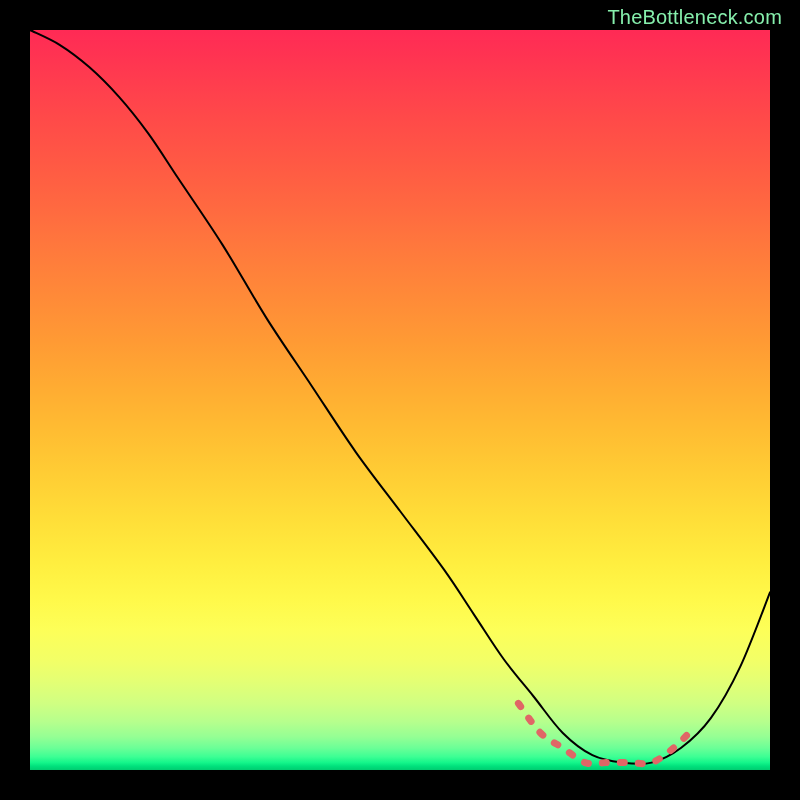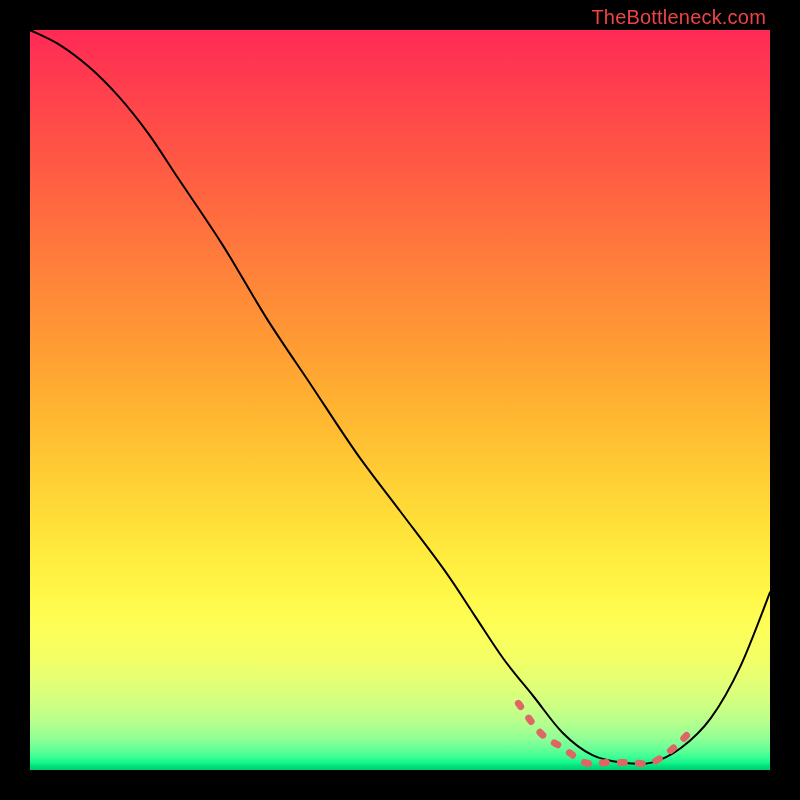--- a/index.html
+++ b/index.html
@@ -49,22 +49,22 @@
       #6cff97 97%,
       #3dff94 98.2%,
       #14f58a 99%,
       #00e07c 99.5%,
       #00cc70 100%
     );
   }
   .watermark {
     position: absolute;
     top: 6px;
-    right: 34px;
-    color: #ef4444;
+    right: 18px;
+    color: #86efac;
     font-size: 20px;
     letter-spacing: 0.2px;
     user-select: none;
   }
   svg.curve {
     position: absolute;
     left: 0;
     top: 0;
     width: 740px;
     height: 740px;

